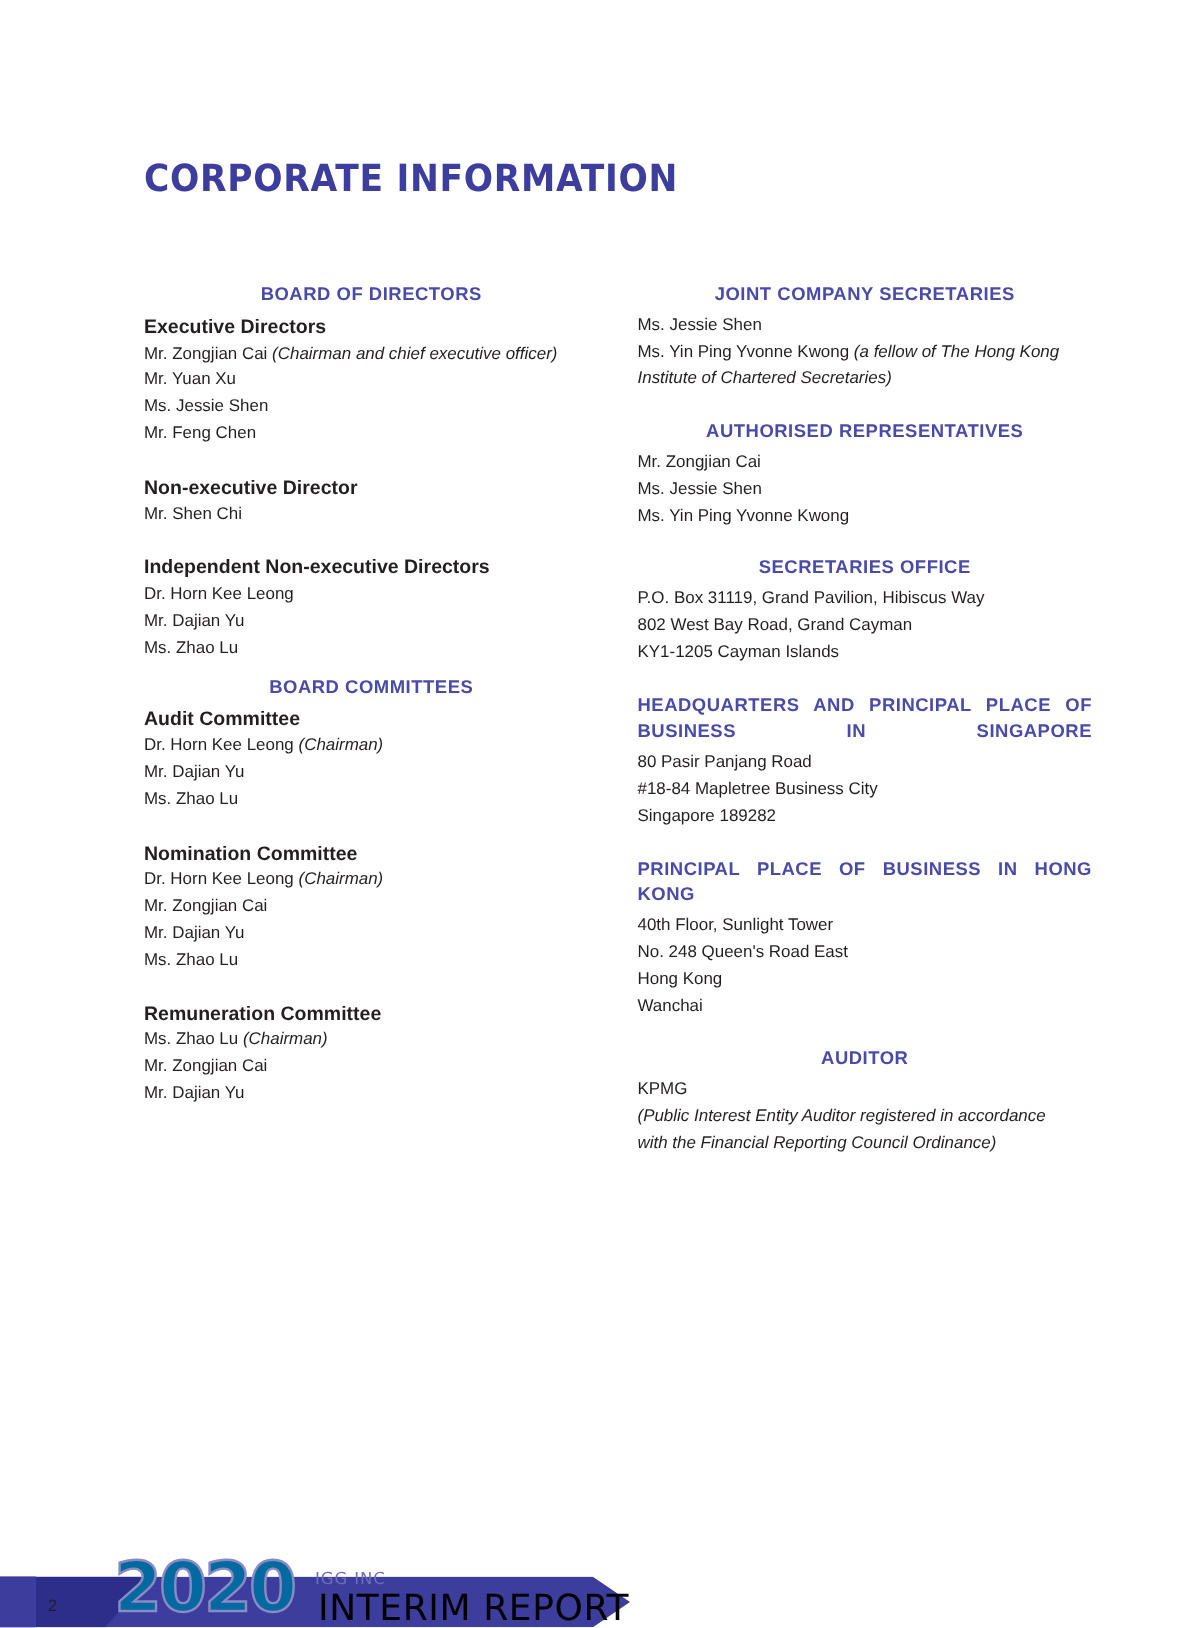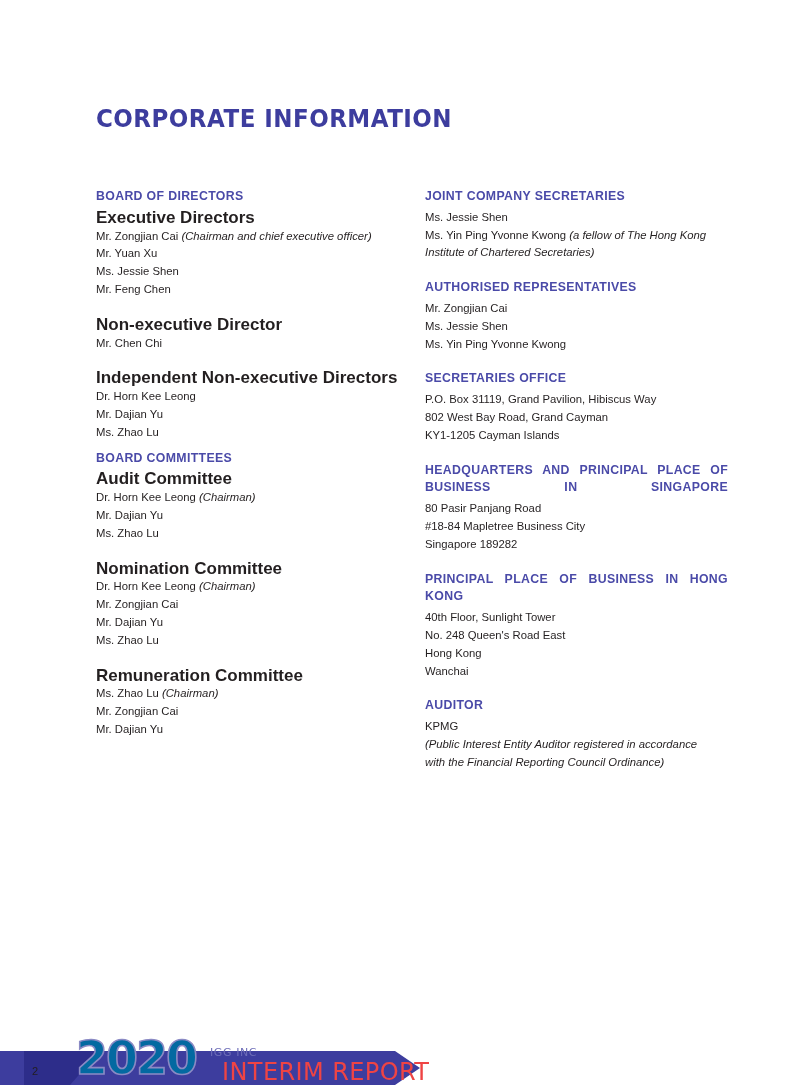--- a/index.html
+++ b/index.html
@@ -41,29 +41,30 @@
   .col {
     width: 303px;
   }
   .sec-head {
     color: #4a4aa8;
     font-weight: bold;
     font-size: 12.3px;
     letter-spacing: 0.35px;
     margin: 0 0 3px 0;
     line-height: 17.8px;
+    text-align: center;
   }
   .sec-head.wide {
     text-align: justify;
     text-align-last: justify;
   }
   .sub-head {
     color: #231f20;
     font-weight: bold;
-    font-size: 17px;
+    font-size: 13px;
     margin: 0 0 1px 0;
     line-height: 17.8px;
   }
   .line {
     color: #231f20;
     font-size: 11.3px;
     line-height: 17.8px;
     margin: 0;
   }
   .line i, .italic {
@@ -126,24 +127,24 @@
     position: absolute;
     left: 210px;
     bottom: 26px;
     font-size: 11px;
     color: #6e6eb8;
     letter-spacing: 0.6px;
     font-family: "DejaVu Sans", sans-serif;
   }
   .report {
     position: absolute;
-    left: 222px;
+    left: 212px;
     bottom: 0px;
     font-size: 24px;
-    color: #ef4444;
+    color: #000000;
     letter-spacing: 0.4px;
     font-family: "DejaVu Sans", sans-serif;
     line-height: 26px;
   }
   .footer-wedge {
     position: absolute;
     left: 0;
     bottom: 0;
     width: 420px;
     height: 34px;
@@ -179,21 +180,21 @@
           <p class="line"><span>Mr. Zongjian Cai </span><i>(Chairman and chief executive officer)</i></p>
           <p class="line">Mr. Yuan Xu</p>
           <p class="line">Ms. Jessie Shen</p>
           <p class="line">Mr. Feng Chen</p>
         </div>
 
         <div class="gap"></div>
 
         <div>
           <div class="sub-head">Non-executive Director</div>
-          <p class="line">Mr. Chen Chi</p>
+          <p class="line">Mr. Shen Chi</p>
         </div>
 
         <div class="gap"></div>
 
         <div>
           <div class="sub-head">Independent Non-executive Directors</div>
           <p class="line">Dr. Horn Kee Leong</p>
           <p class="line">Mr. Dajian Yu</p>
           <p class="line">Ms. Zhao Lu</p>
         </div>

